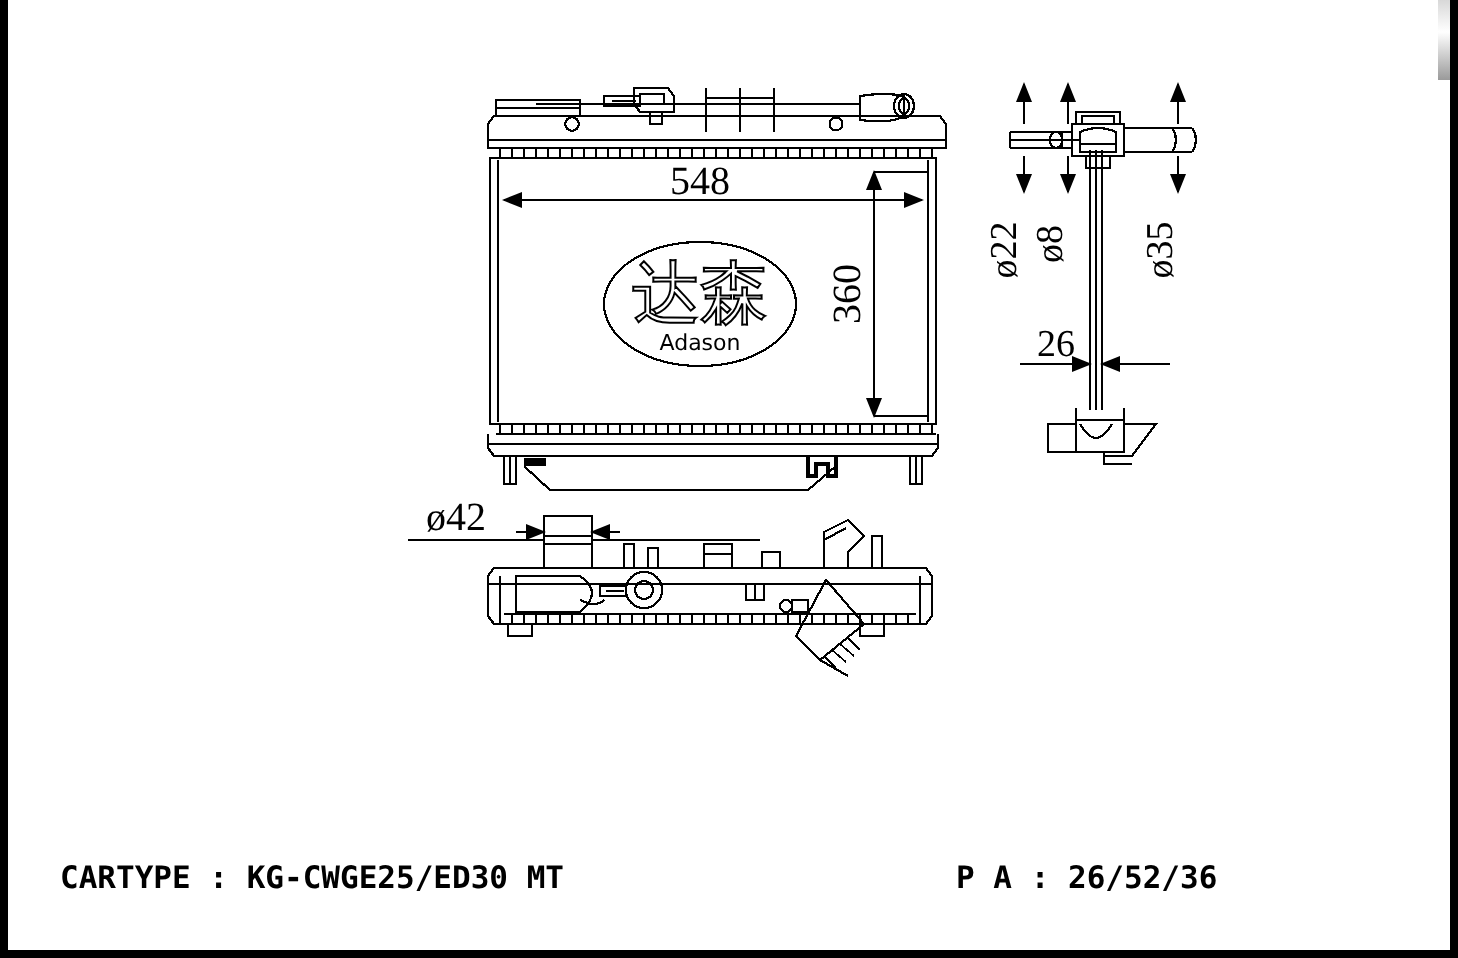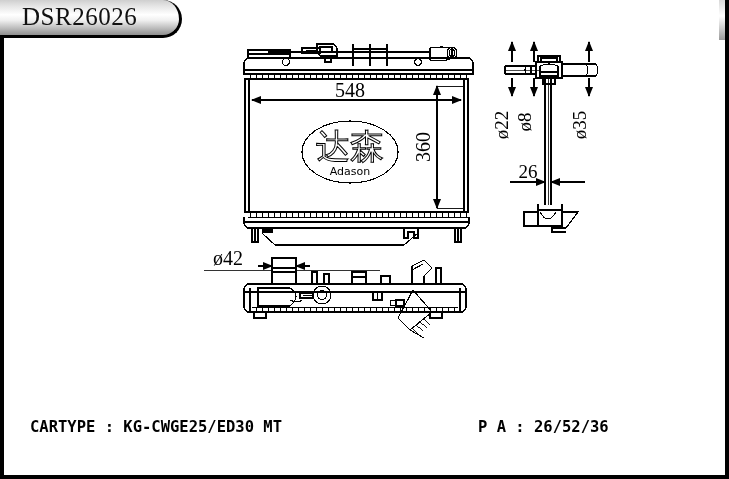--- a/index.html
+++ b/index.html
@@ -77,39 +77,36 @@
     position: absolute;
     font-family: "DejaVu Sans Mono", monospace;
     font-size: 15.5px;
     color: #000000;
     line-height: 25px;
     white-space: pre;
     font-weight: 600;
   }
   #spec-left { left: 30px; top: 365px; }
   #spec-right { left: 478px; top: 365px; }
-  .spec-line { display: block; }
+  .spec-line { display: block; margin-top: 12px; }
   
   .cjk-logo {
     font-family: "DejaVu Sans", sans-serif;
   }
 </style>
 </head>
 <body>
 
 <div id="page">
 
   <div id="frame-left"></div>
   <div id="frame-bottom"></div>
   <div id="frame-right"></div>
   <div id="frame-right-notch"></div>
 
-  <div id="title-tab">
-    <span id="title-tab-label">DSR26026</span>
-  </div>
 
   <svg id="drawing" viewBox="0 0 729 479" xmlns="http://www.w3.org/2000/svg">
     <defs>
       <marker id="arrEnd" markerWidth="10" markerHeight="8" refX="9" refY="4" orient="auto" markerUnits="userSpaceOnUse">
         <path d="M0,0 L10,4 L0,8 z" fill="#000"></path>
       </marker>
       <marker id="arrStart" markerWidth="10" markerHeight="8" refX="1" refY="4" orient="auto" markerUnits="userSpaceOnUse">
         <path d="M10,0 L0,4 L10,8 z" fill="#000"></path>
       </marker>
     </defs>

